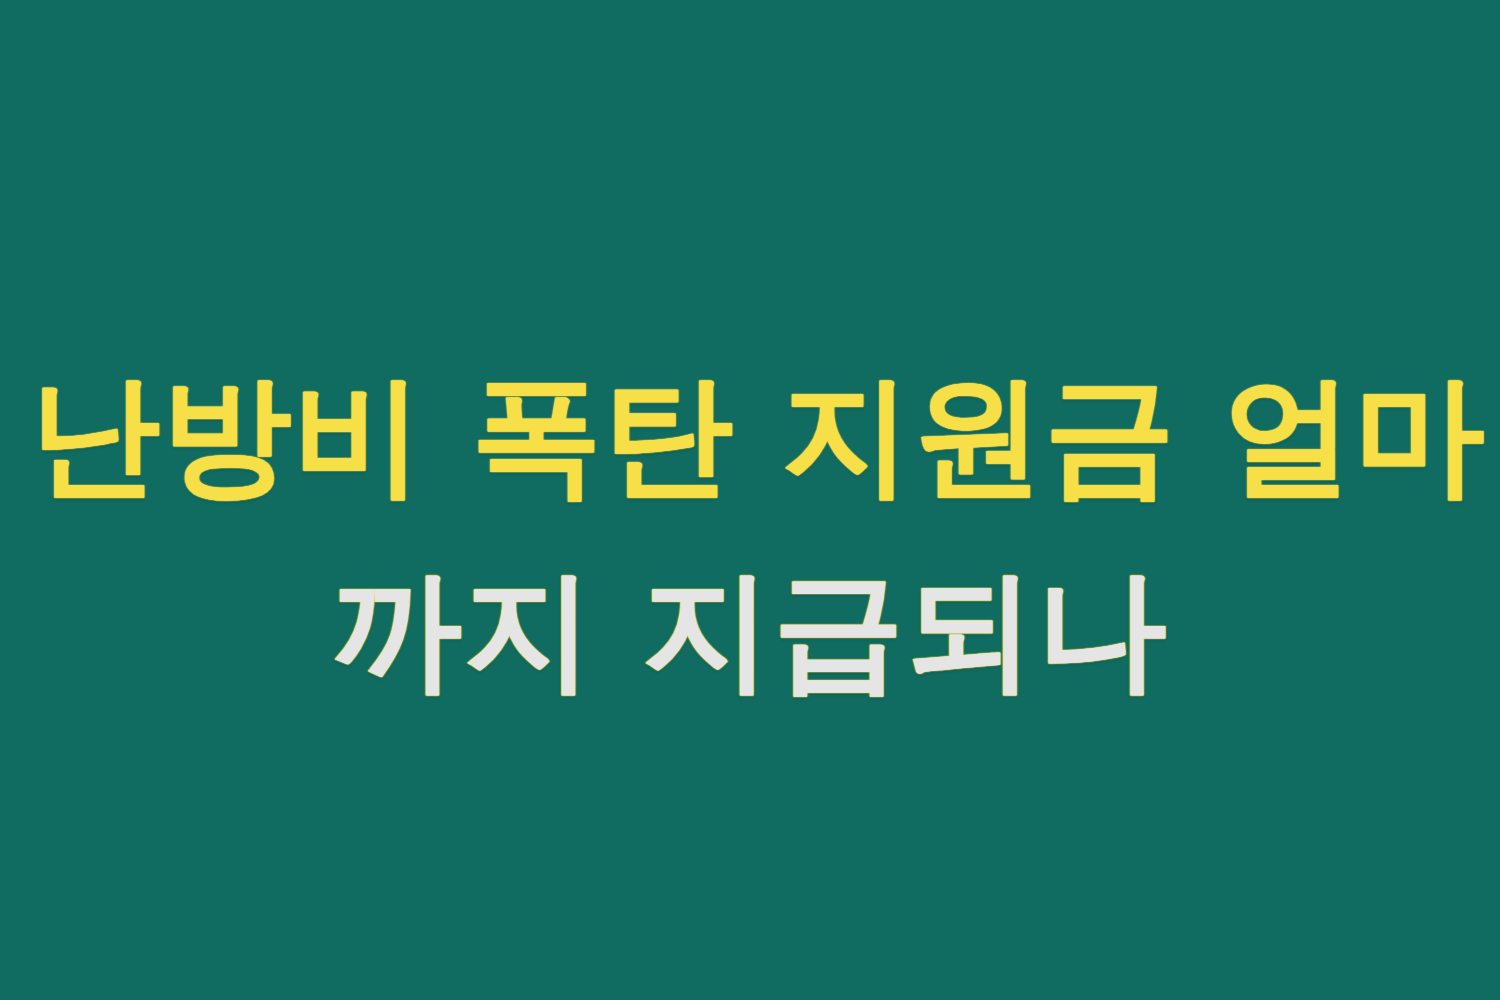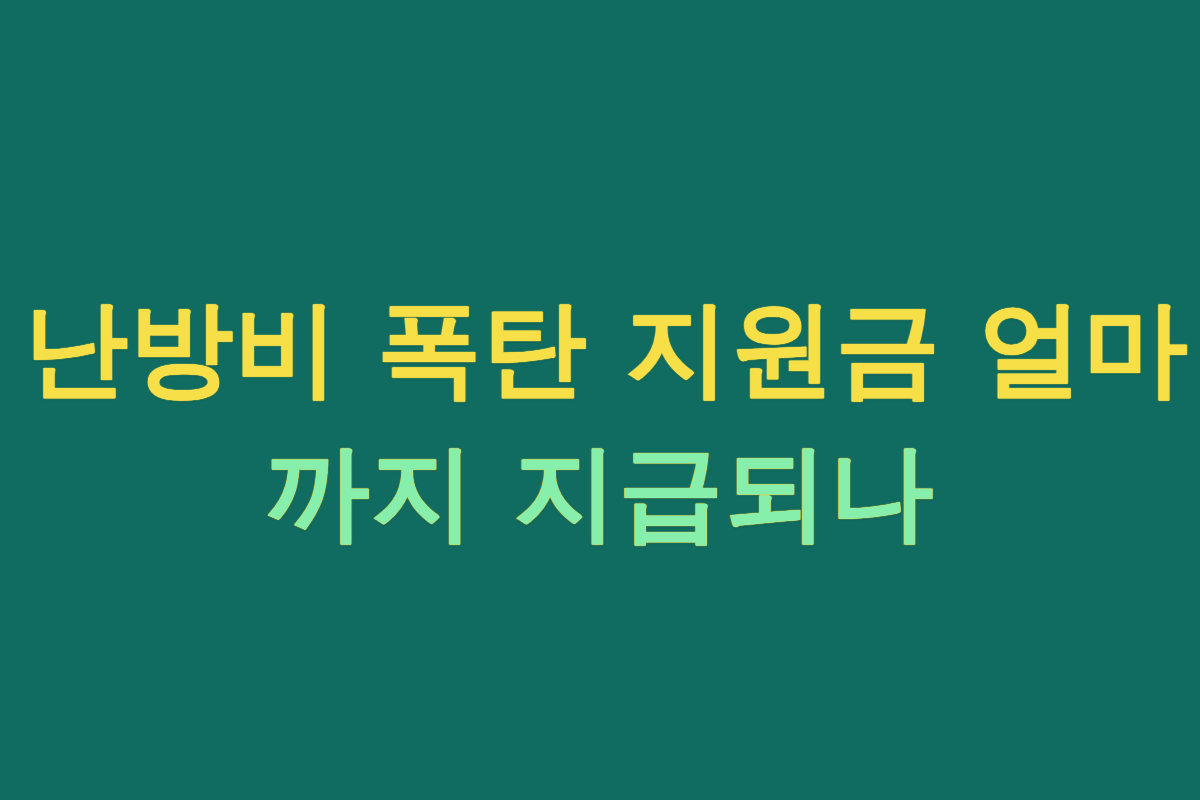--- a/index.html
+++ b/index.html
@@ -31,21 +31,21 @@
   
   .headline-block {
     position: absolute;
     left: 0;
     right: 0;
     top: 278px;
     display: flex;
     flex-direction: column;
     align-items: center;
     justify-content: flex-start;
-    gap: 4px;
+    gap: 16px;
     padding: 0 24px;
     box-sizing: border-box;
   }
 
   .headline-line {
     display: block;
     width: 100%;
     text-align: center;
     color: #f7df48;
     font-family: "DejaVu Sans", "Liberation Sans", sans-serif;
@@ -68,17 +68,17 @@
 </style>
 </head>
 <body>
 
 <div class="poster" style="background-color: rgb(16, 107, 96);">
 
   <div class="headline-block">
 
     <span class="headline-line line-1" style="color: rgb(247, 223, 72);">난방비 폭탄 지원금 얼마</span>
 
-    <span class="headline-line line-2" style="color: #86efac;">까지 지급되나</span>
+    <span class="headline-line line-2" style="color: #e5e5e5;">까지 지급되나</span>
 
   </div>
 
 </div>
 
 </body></html>

